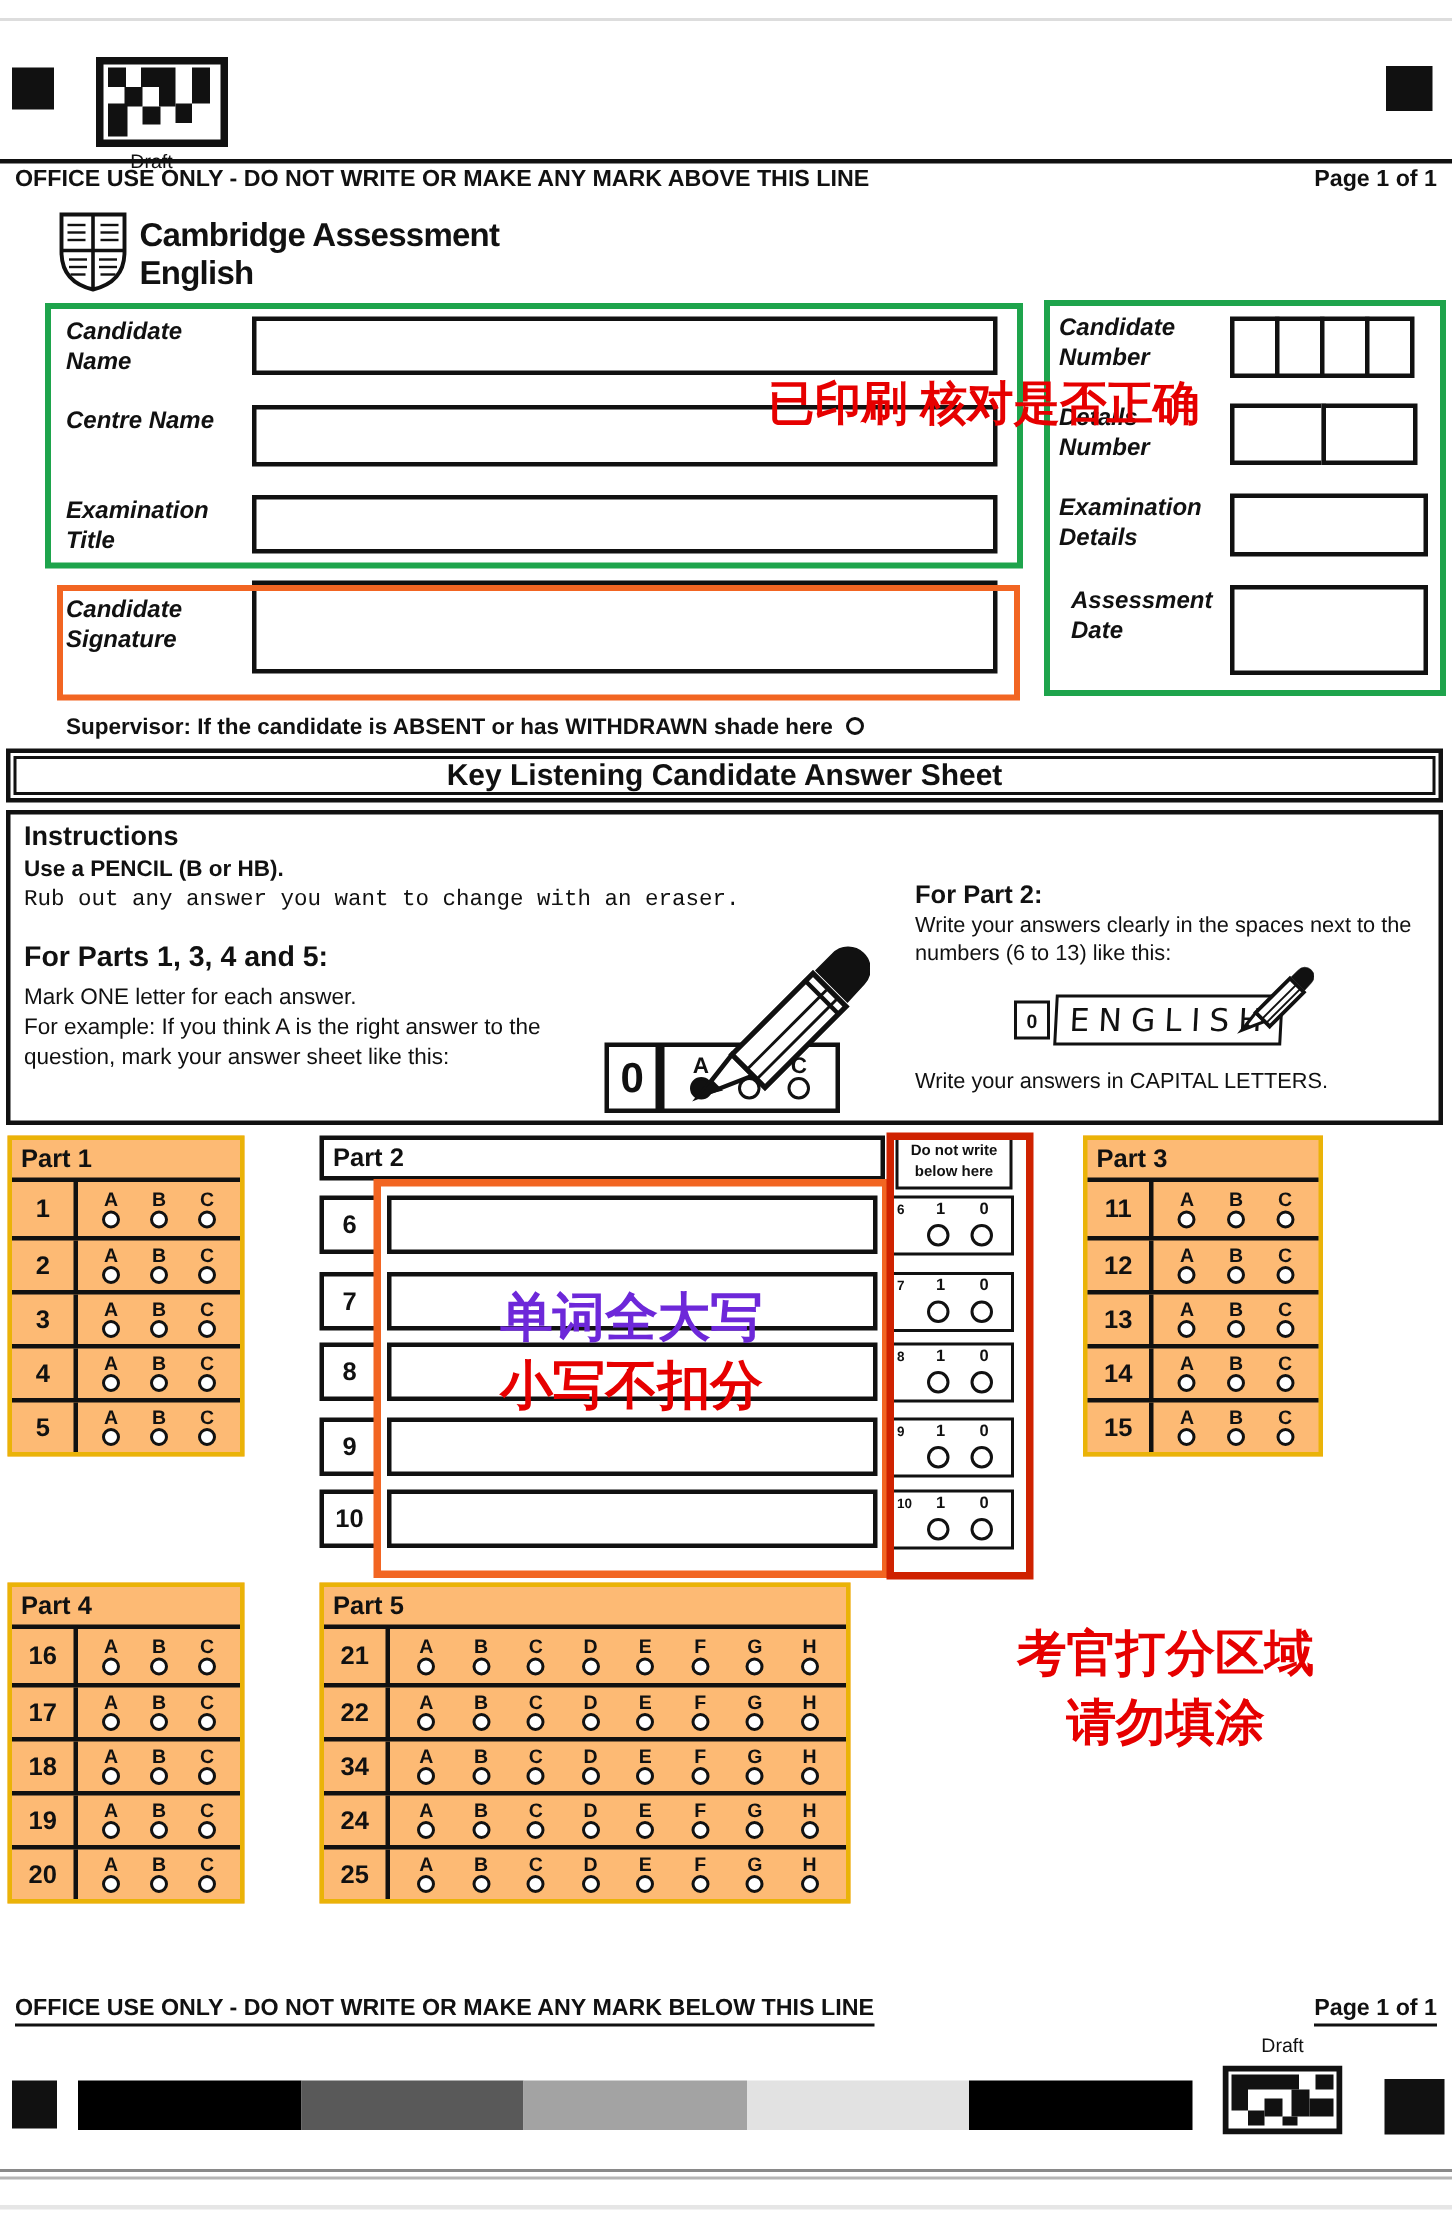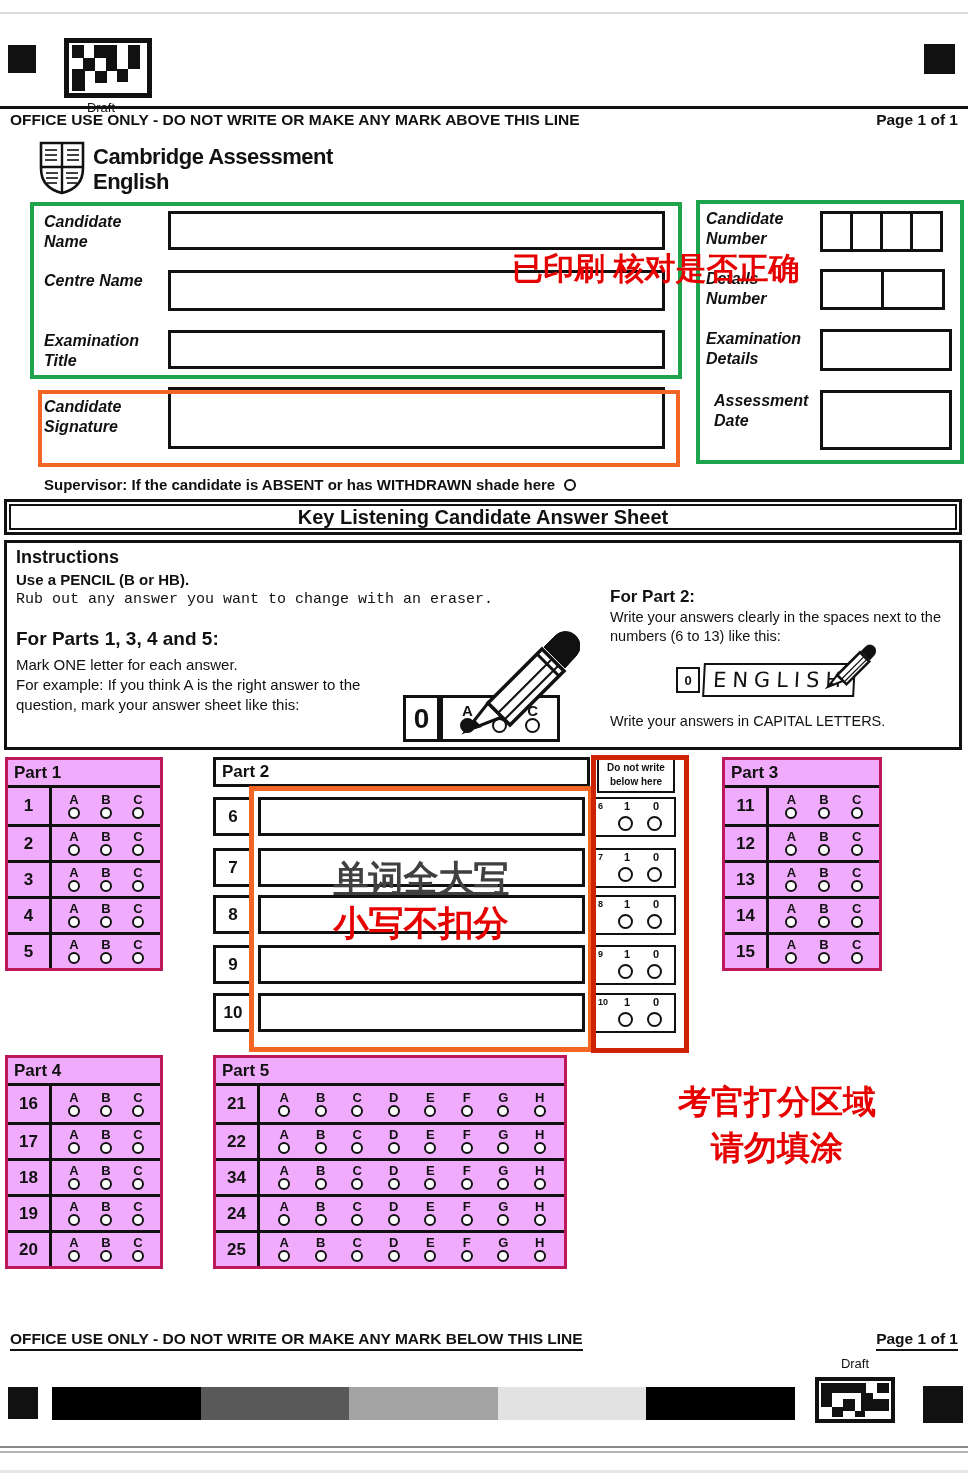--- a/index.html
+++ b/index.html
@@ -22,21 +22,21 @@
   .cell{width:33px;height:41px;border:3px solid #111;margin-left:-3px;background:#fff;}
   .cell:first-child{margin-left:0;}
   .cell.wide{width:64px;}
   
   .ann{position:absolute;z-index:6;pointer-events:none;}
   .cnote{position:absolute;font-weight:bold;white-space:nowrap;z-index:7;}
   
   .banner{position:absolute;border:3px solid #111;display:flex;align-items:center;justify-content:center;}
   .banner:after{content:'';position:absolute;inset:2px;border:2px solid #111;pointer-events:none;}
   
-  .pt{position:absolute;border:3px solid #be185d;background:#f0abfc;}
+  .pt{position:absolute;border:3px solid #eab308;background:#fdba74;}
   .pt-head{height:28px;display:flex;align-items:center;padding-left:6px;font-weight:bold;font-size:17px;border-bottom:3px solid #111;}
   .pt-row{display:flex;height:36px;}
   .pt-row + .pt-row{border-top:3px solid #111;}
   .pt-num{width:44px;border-right:3px solid #111;display:flex;align-items:center;justify-content:center;font-weight:bold;font-size:17px;}
   .pt-opts{flex:1;display:flex;align-items:center;justify-content:space-around;padding:0 6px;}
   .opt{display:flex;flex-direction:column;align-items:center;width:20px;}
   .opt .L{font-weight:bold;font-size:13px;line-height:12px;}
   .opt .c{margin-top:1px;}
   
   .p2num{position:absolute;left:213px;width:40px;height:39px;border:3px solid #111;display:flex;align-items:center;justify-content:center;font-weight:bold;font-size:17px;background:#fff;}
@@ -700,21 +700,21 @@
       <div class="dnw-box" style="top: 993px;">
         <span class="dn-num">10</span>
         <span class="dn-l" style="left: 28px;">1</span>
         <span class="dn-l" style="left: 57px;">0</span>
         <span class="dn-c" style="left: 22px;"></span>
         <span class="dn-c" style="left: 51px;"></span>
       </div>
     </div>
 
   <div class="ann" style="left:249px;top:786px;width:344px;height:266px;border:5px solid #f26522;"></div>
-  <div class="cnote" style="left:252px;top:855px;width:338px;text-align:center;font-size:35px;color:#404040;text-decoration:underline;">单词全大写</div>
+  <div class="cnote" style="left:252px;top:855px;width:338px;text-align:center;font-size:35px;color:#6d28d9;">单词全大写</div>
   <div class="cnote" style="left:252px;top:900px;width:338px;text-align:center;font-size:35px;color:#e60000;">小写不扣分</div>
 
   <div class="ann" style="left:591px;top:755px;width:98px;height:298px;border:5px solid #cf2200;"></div>
 
   <div class="cnote" style="left:597px;top:1080px;width:360px;text-align:center;font-size:33px;color:#e60000;">考官打分区域</div>
   <div class="cnote" style="left:597px;top:1126px;width:360px;text-align:center;font-size:33px;color:#e60000;">请勿填涂</div>
 
   <div class="abs b uln" style="left:10px;top:1330px;font-size:15.5px;">OFFICE USE ONLY - DO NOT WRITE OR MAKE ANY MARK BELOW THIS LINE</div>
   <div class="abs b uln" style="right:10px;top:1330px;font-size:15.5px;">Page 1 of 1</div>
 

